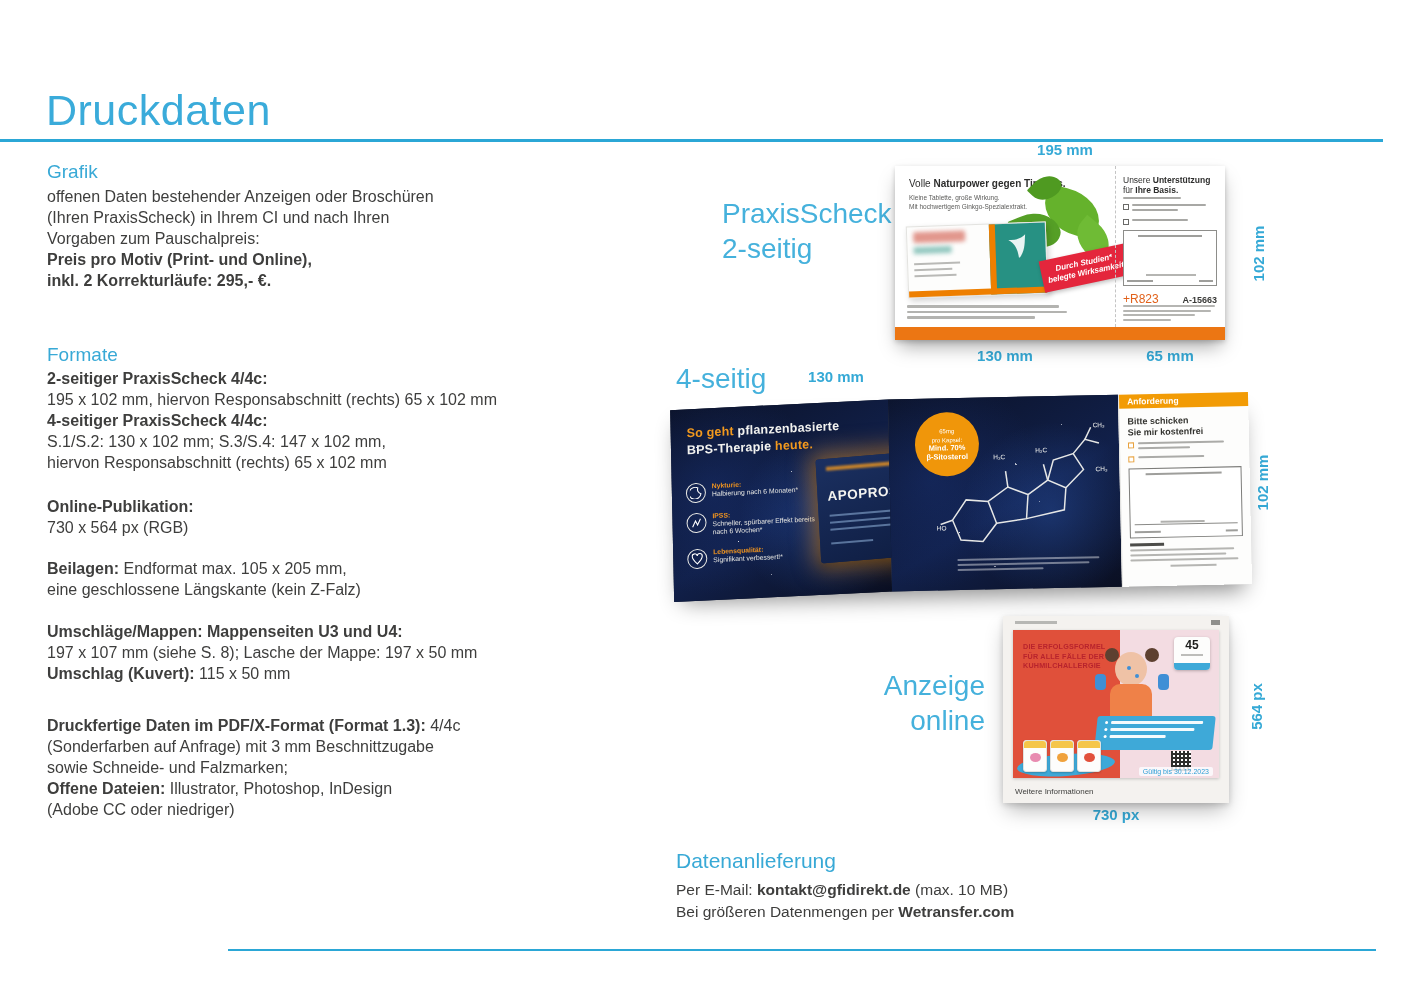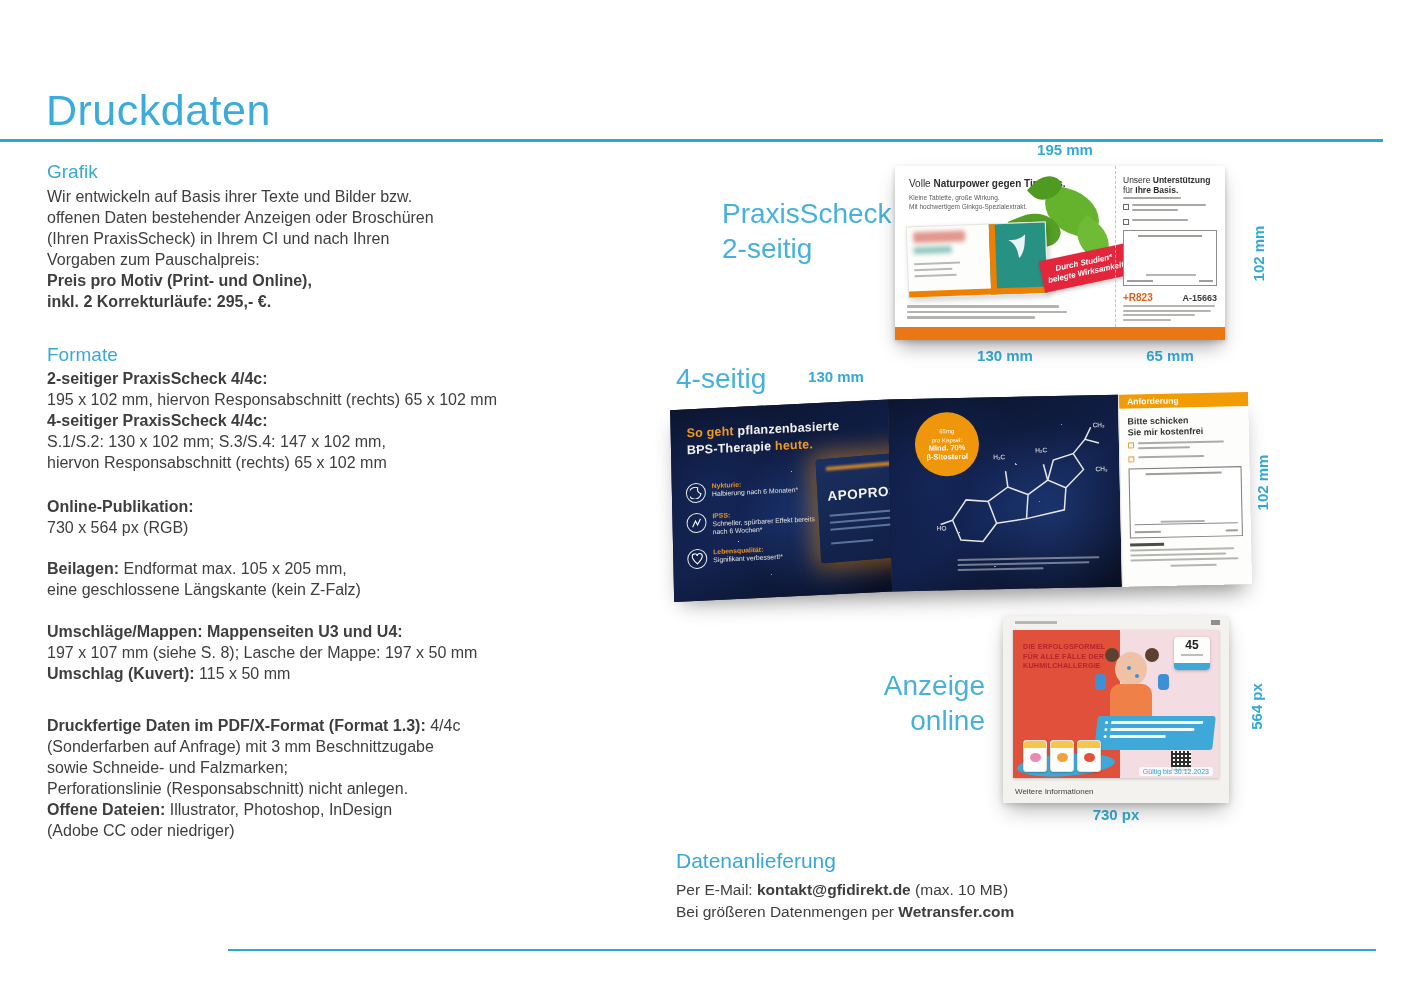--- a/index.html
+++ b/index.html
@@ -57,21 +57,21 @@
   .f2r-sub { position:absolute; left:2px; top:31px; }
   .cb-row { position:absolute; display:flex; gap:3px; align-items:flex-start; }
   .cb { width:6px; height:6px; border:1px solid #6a6a68; background:#fff; flex:none; }
   .cb-bars .bar { height:2px; margin-bottom:2.5px; background:#a8a8a5; }
   .resp-box { position:absolute; left:2px; top:64px; width:94px; height:56px; border:1px solid #8d8d8a; background:#fff; }
   .resp-box .label-bar { position:absolute; left:14px; top:4px; width:64px; height:2px; background:#9e9e9b; }
   .resp-box .foot-l { position:absolute; left:3px; bottom:3px; width:26px; height:2px; background:#9e9e9b; }
   .resp-box .foot-r { position:absolute; right:3px; bottom:3px; width:14px; height:2px; background:#9e9e9b; }
   .resp-box .foot-c { position:absolute; left:22px; bottom:9px; width:50px; height:2px; background:#b5b5b2; }
   .code-row { position:absolute; left:2px; top:126px; width:94px; display:flex; justify-content:space-between; align-items:baseline; }
-  .code-orange { color:#e1611a; font-weight:bold; font-size:10px; }
+  .code-orange { color:#e1611a; font-weight:normal; font-size:12px; }
   .code-black { color:#3a3a38; font-weight:bold; font-size:9px; }
   .f2r-tiny { position:absolute; left:2px; top:139px; }
   .f2r-tiny .bar { height:2px; margin-bottom:2.5px; background:#b5b5b2; }
 
   
   .broch { left:672px; top:398px; width:578px; height:192px; transform:rotate(-1.2deg);
            box-shadow:0 14px 22px -8px rgba(0,0,0,.45); display:flex; }
   .starry {
     background-color:#0a1124;
     background-image:
@@ -173,21 +173,20 @@
 </head>
 <body>
 
 <div class="page">
 
   <div class="abs page-title">Druckdaten</div>
   <div class="abs rule-top"></div>
 
   <div class="abs sec-heading" style="left:47px;top:161px">Grafik</div>
   <div class="abs body-block" style="left:47px;top:186px">
-    <div class="ln">Wir entwickeln auf Basis ihrer Texte und Bilder bzw.</div>
     <div class="ln">offenen Daten bestehender Anzeigen oder Broschüren</div>
     <div class="ln">(Ihren PraxisScheck) in Ihrem CI und nach Ihren</div>
     <div class="ln">Vorgaben zum Pauschalpreis:</div>
     <div class="ln b">Preis pro Motiv (Print- und Online),</div>
     <div class="ln b">inkl. 2 Korrekturläufe: 295,- €.</div>
   </div>
 
   <div class="abs sec-heading" style="left:47px;top:344px">Formate</div>
   <div class="abs body-block" style="left:47px;top:368px">
     <div class="ln b">2-seitiger PraxisScheck 4/4c:</div>
@@ -206,21 +205,20 @@
   </div>
   <div class="abs body-block" style="left:47px;top:621px">
     <div class="ln b">Umschläge/Mappen: Mappenseiten U3 und U4:</div>
     <div class="ln">197 x 107 mm (siehe S. 8); Lasche der Mappe: 197 x 50 mm</div>
     <div class="ln"><span class="b">Umschlag (Kuvert):</span><span> 115 x 50 mm</span></div>
   </div>
   <div class="abs body-block" style="left:47px;top:715px">
     <div class="ln"><span class="b">Druckfertige Daten im PDF/X-Format (Format 1.3):</span><span> 4/4c</span></div>
     <div class="ln">(Sonderfarben auf Anfrage) mit 3 mm Beschnittzugabe</div>
     <div class="ln">sowie Schneide- und Falzmarken;</div>
-    <div class="ln">Perforationslinie (Responsabschnitt) nicht anlegen.</div>
     <div class="ln"><span class="b">Offene Dateien:</span><span> Illustrator, Photoshop, InDesign</span></div>
     <div class="ln">(Adobe CC oder niedriger)</div>
   </div>
 
   <div class="abs big-label" style="left:722px;top:196px">
     <div>PraxisScheck</div>
     <div>2-seitig</div>
   </div>
   <div class="abs dim" style="left:1035px;top:141px">195 mm</div>
   <div class="abs dim dim-vert" style="left:1228px;top:245px">102 mm</div>

